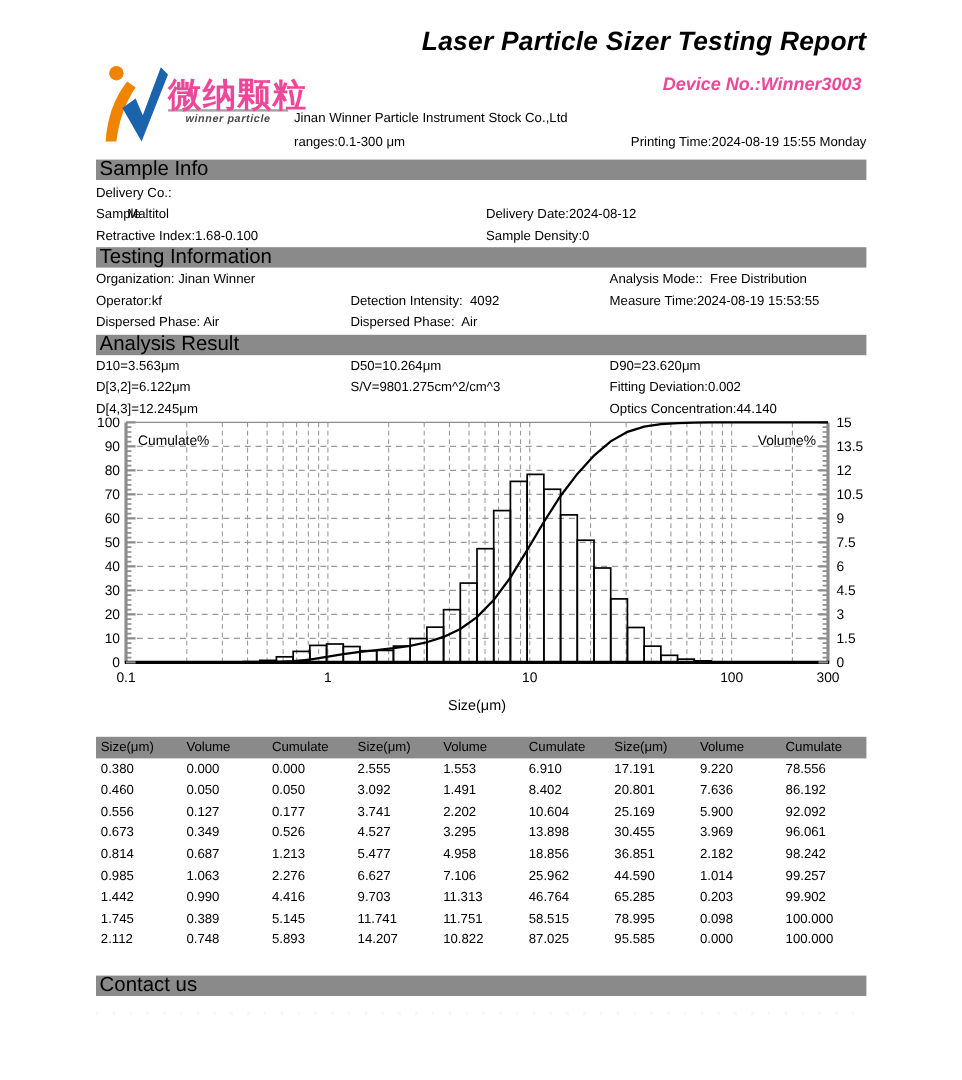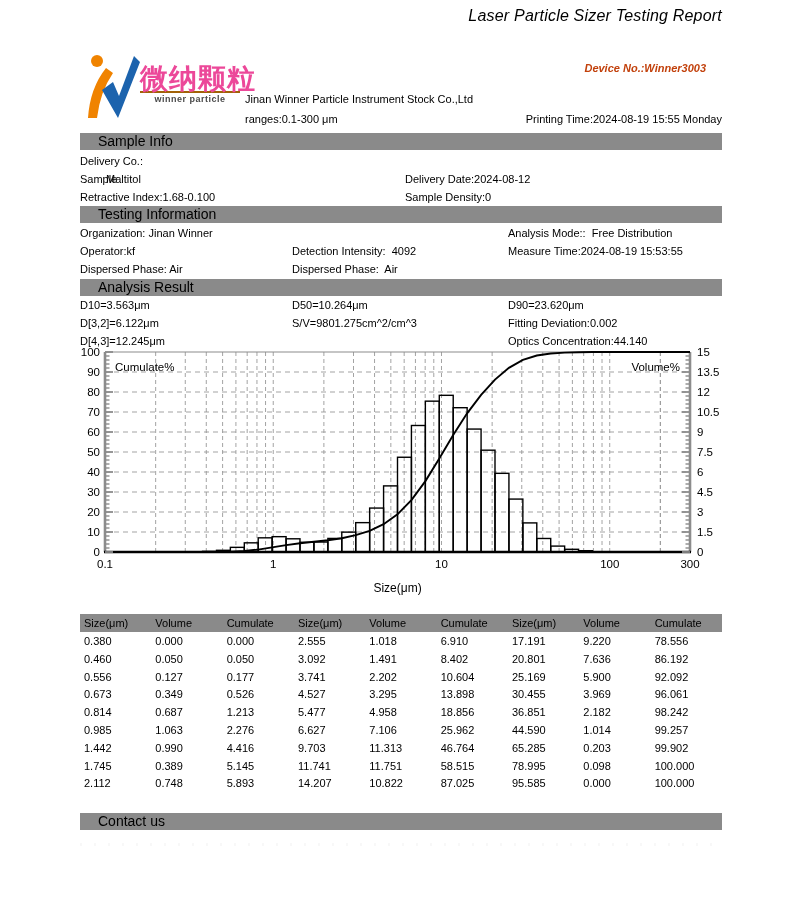--- a/index.html
+++ b/index.html
@@ -2,32 +2,32 @@
 <html><head>
 <meta charset="utf-8">
 <style>
   * { margin:0; padding:0; box-sizing:border-box; }
   html,body { background:#ffffff; }
   body { width:802px; height:900px; font-family:"Liberation Sans", sans-serif; color:#000; }
   .page { position:relative; width:802px; height:900px; background:#fff; overflow:hidden; }
   .content { position:absolute; left:80px; top:0; width:642px; height:900px; }
   .abs { position:absolute; }
   .t11 { font-size:11px; line-height:14px; white-space:nowrap; }
-  .report-title { top:7px; right:0; font-size:16px; font-weight:normal; font-style:italic; letter-spacing:0.2px; }
-  .device-no { top:62px; right:16px; font-size:11px; font-weight:bold; font-style:italic; color:#c2410c; }
+  .report-title { top:22px; right:0; font-size:22px; font-weight:bold; font-style:italic; letter-spacing:0.2px; }
+  .device-no { top:62px; right:4px; font-size:15px; font-weight:bold; font-style:italic; color:#ec4899; }
   .company-line { top:92px; left:165px; }
   .ranges-line { top:112px; left:165px;text-align:right; }
   .printing-line { top:112px; right:0;margin-left:28px; }
   .secbar { position:absolute; left:0; width:642px; height:17px; background:#8a8a8a; color:#000;
-            font-size:14px; line-height:16px; padding-left:18px; }
+            font-size:17px; line-height:16px; padding-left:3px; }
   .logo { top:52px; left:2px; width:160px; height:76px; }
   .logo-mark { position:absolute; left:0; top:0; }
   .logo-text { position:absolute; left:58px; top:16px; width:100px; text-align:left; }
   .logo-cn { font-size:28px; font-weight:bold; color:#ec4899; letter-spacing:1px; line-height:22px; white-space:nowrap; }
-  .logo-en { font-size:9px; font-weight:bold; color:#4a4a4a; letter-spacing:0.5px; border-top:2px solid #a16207; padding-top:1px; margin-top:1px; text-align:center; white-space:nowrap; }
+  .logo-en { font-size:9px; font-weight:bold; font-style:italic; color:#4a4a4a; letter-spacing:0.5px; border-top:2px solid #a3a3a3; padding-top:1px; margin-top:1px; text-align:center; white-space:nowrap; }
   .chart-wrap { top:348px; left:0; width:642px; height:254px; }
   .table-head { top:614px; left:0; width:642px; height:18px; background:#8a8a8a; display:flex; }
   .table-head span { width:71.33px; font-size:11px; line-height:18px; padding-left:4px; white-space:nowrap; }
   .table-rows { top:633px; left:0; width:642px; }
   .trow { display:flex; height:17.8px; }
   .tcell { width:71.33px; font-size:11px; line-height:17.8px; padding-left:4px; white-space:nowrap; }
   .contact-bar { top:813px; }
   .faint-footer { top:833px; left:0; width:642px; height:40px; opacity:0.06;
     background:repeating-linear-gradient(90deg,#888 0 2px,transparent 2px 14px); height:3px; }
 </style>
@@ -301,21 +301,21 @@
         <span>Size(μm)</span>
         <span>Volume</span>
         <span>Cumulate</span>
       </div>
     <div class="abs table-rows" id="table-rows">
         <div class="trow">
           <span class="tcell">0.380</span>
           <span class="tcell">0.000</span>
           <span class="tcell">0.000</span>
           <span class="tcell">2.555</span>
-          <span class="tcell">1.018</span>
+          <span class="tcell">1.553</span>
           <span class="tcell">6.910</span>
           <span class="tcell">17.191</span>
           <span class="tcell">9.220</span>
           <span class="tcell">78.556</span>
         </div>
         <div class="trow">
           <span class="tcell">0.460</span>
           <span class="tcell">0.050</span>
           <span class="tcell">0.050</span>
           <span class="tcell">3.092</span>

